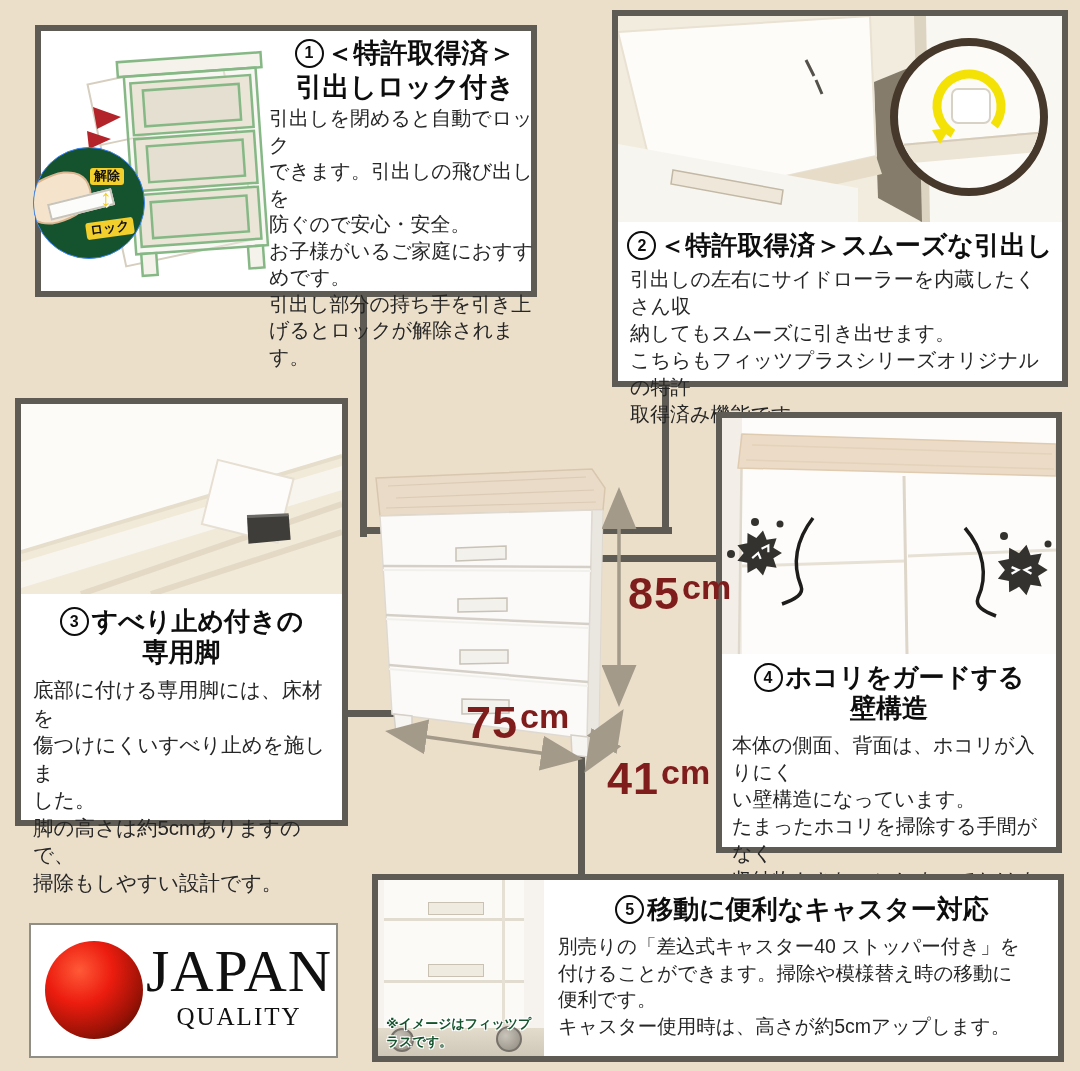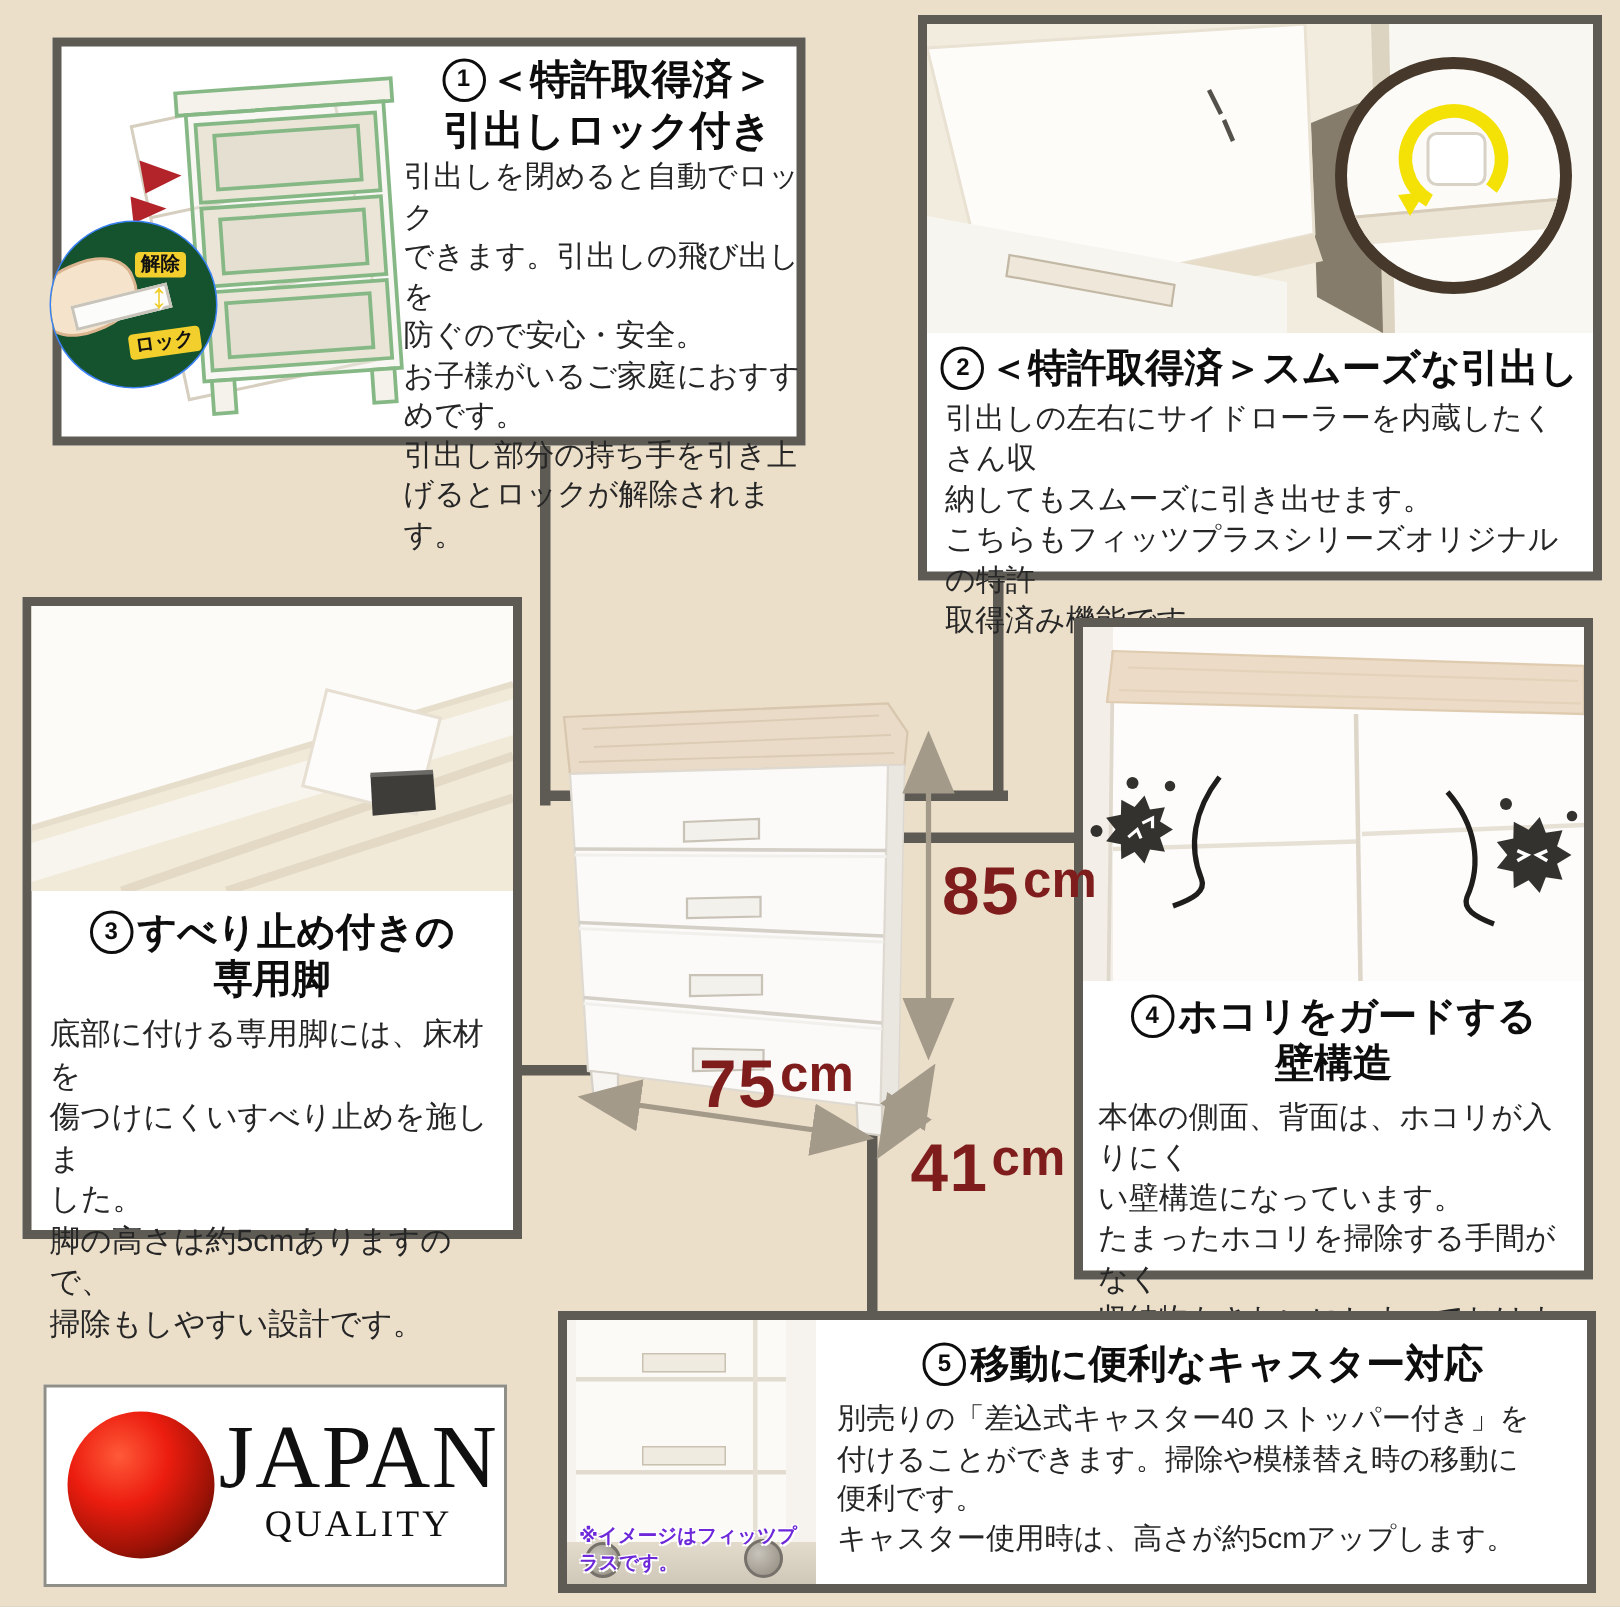--- a/index.html
+++ b/index.html
@@ -23,21 +23,21 @@
               background:#14532d;overflow:hidden;z-index:2;}
   .inset-circle{position:absolute;width:158px;height:158px;border:8px solid #46382a;border-radius:50%;
                 background:#fcfbf8;overflow:hidden;box-sizing:border-box;}
   .jq{position:absolute;background:#fff;border:2px solid #8f8f88;box-sizing:border-box;}
   .jq-sphere{position:absolute;left:14px;top:16px;width:98px;height:98px;border-radius:50%;
      background:radial-gradient(circle at 35% 30%, #ff5a38 0%, #ec1d0f 35%, #9c1206 68%, #4a0d02 92%, #350b02 100%);}
   .jq-text{position:absolute;left:112px;top:16px;width:192px;text-align:center;color:#101010;
            font-family:"Liberation Serif","DejaVu Serif",serif;}
   .jq1{font-size:60px;line-height:1.0;letter-spacing:1px;}
   .jq2{font-size:25px;line-height:1.0;letter-spacing:2px;margin-top:3px;}
-  .caption{position:absolute;left:8px;bottom:5px;font-size:13px;font-weight:bold;color:#6d28d9;
+  .caption{position:absolute;left:8px;bottom:5px;font-size:13px;font-weight:bold;color:#14532d;
            text-shadow:1px 1px 0 #fff,-1px 1px 0 #fff,1px -1px 0 #fff,-1px -1px 0 #fff;z-index:2;}
   svg{display:block;}
 </style>
 </head>
 <body>
 
 <div class="canvas">
 
   <div class="conn" style="left:360px;top:297px;width:7px;height:240px;"></div>
   <div class="conn" style="left:360px;top:527px;width:312px;height:7px;"></div>

